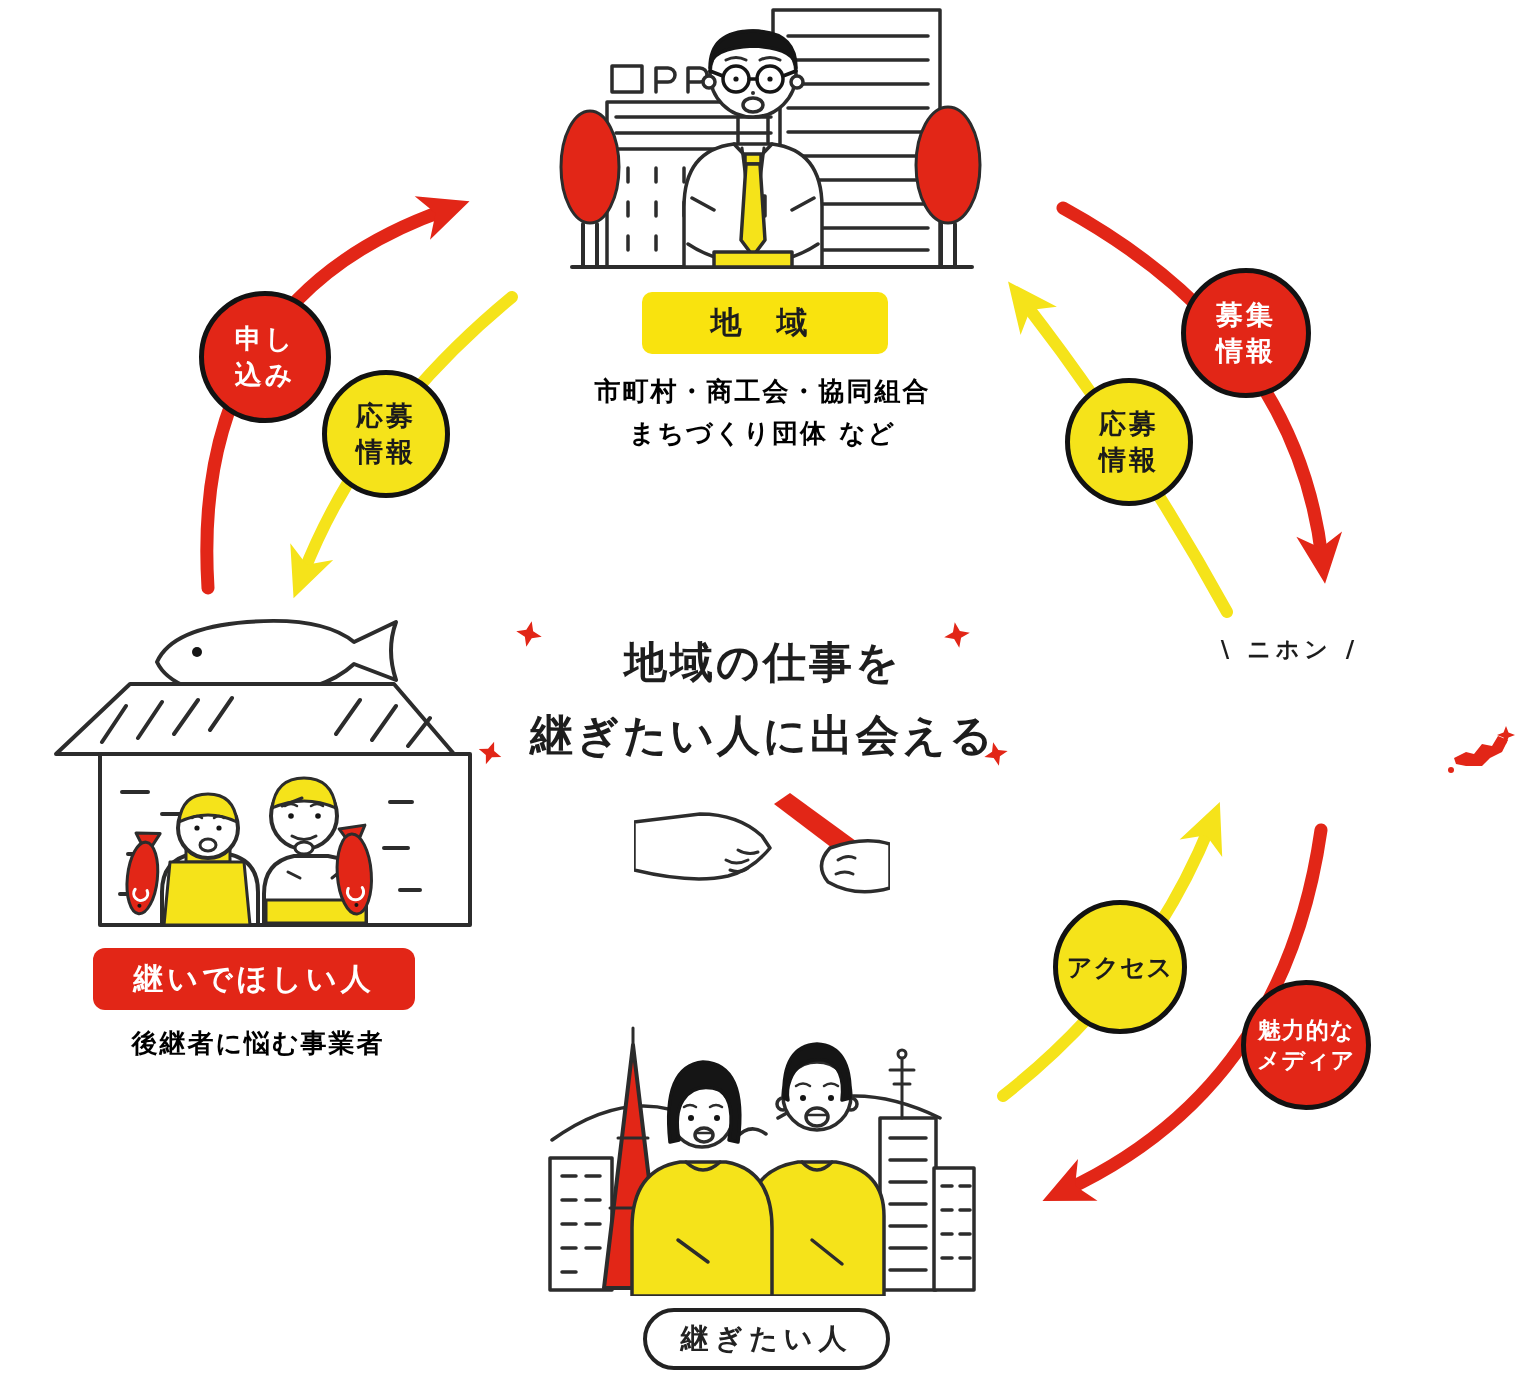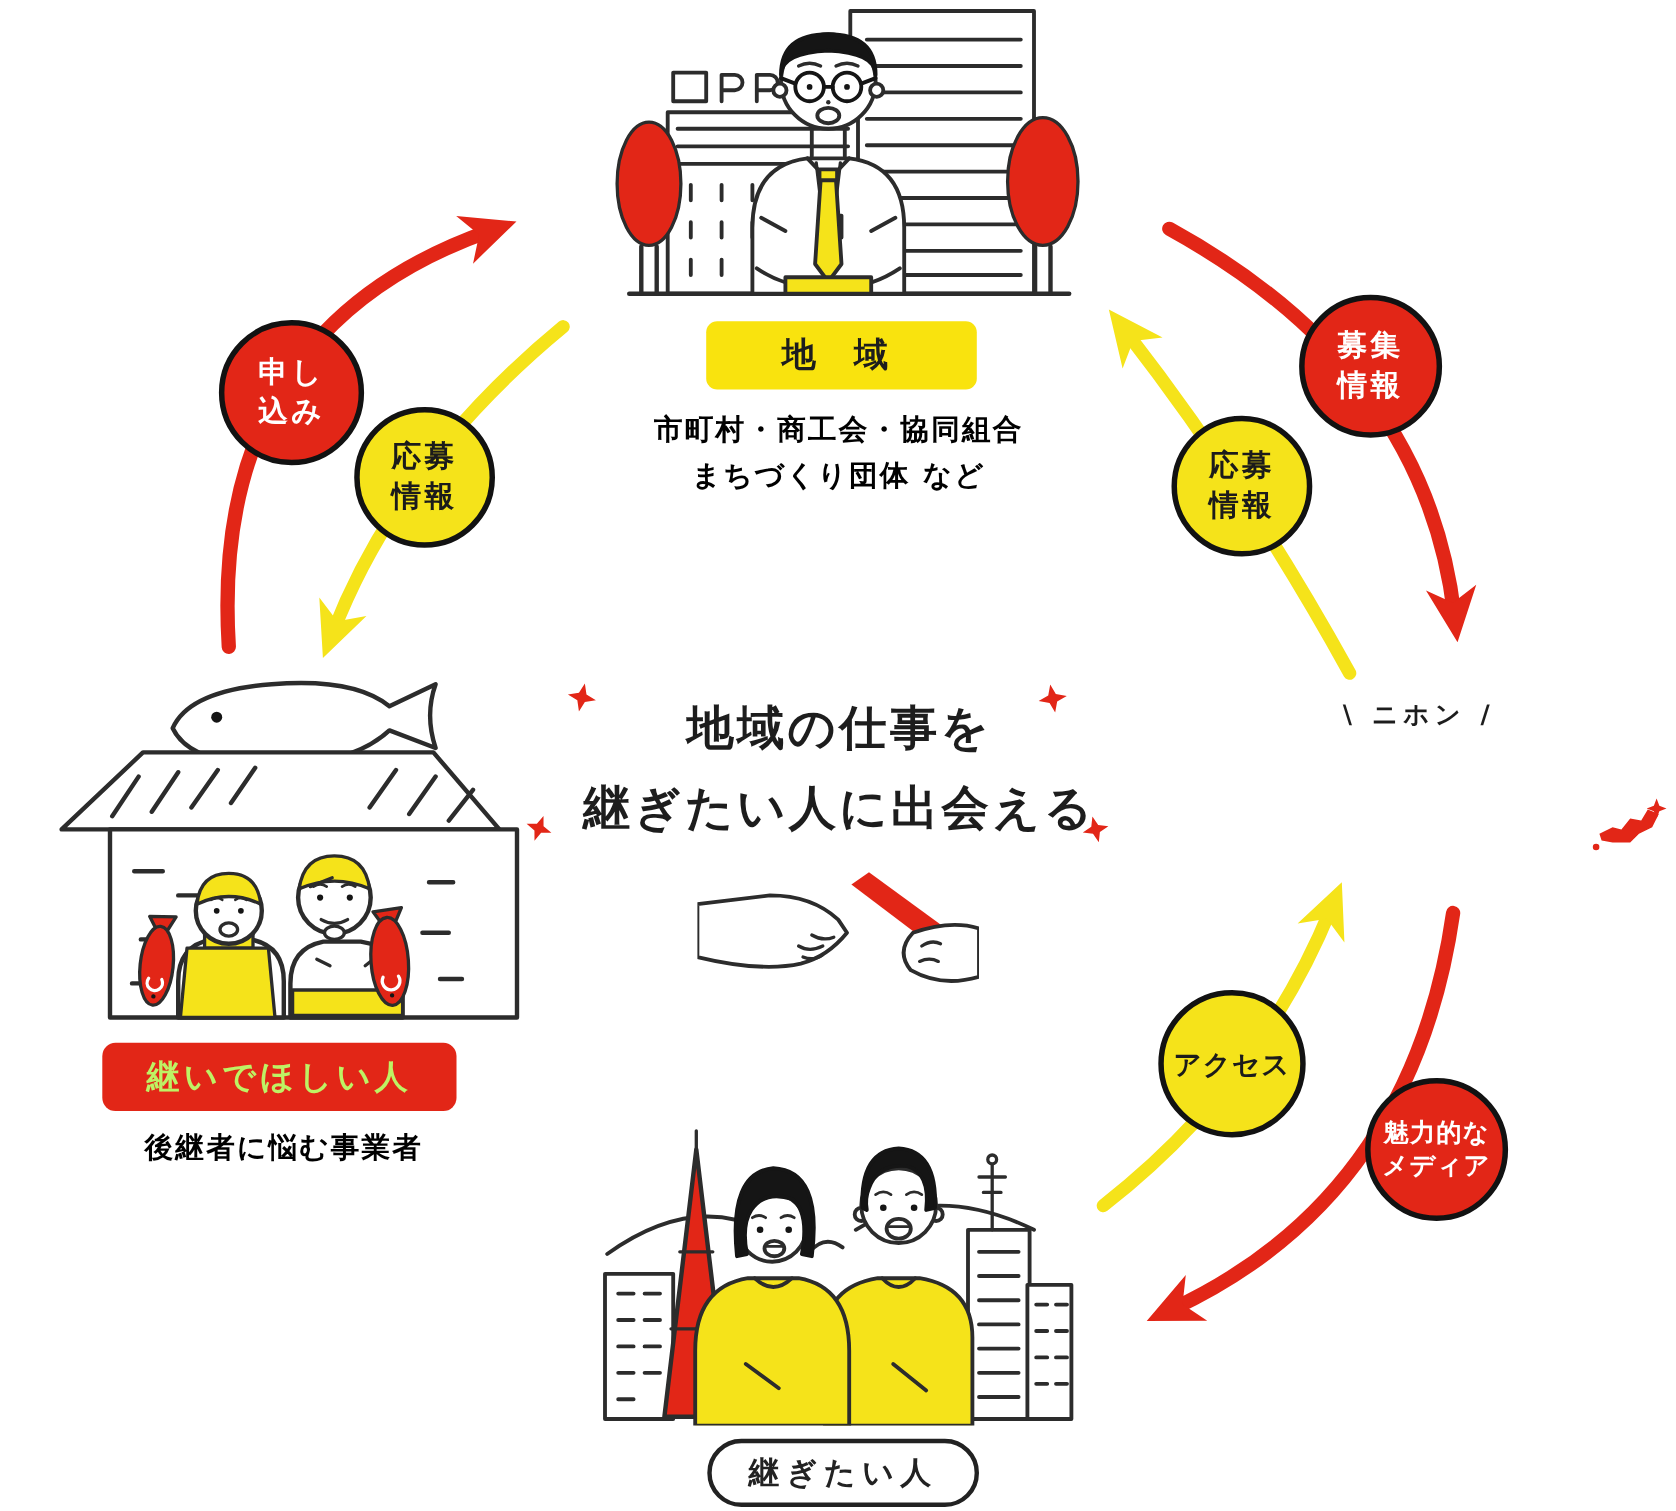--- a/index.html
+++ b/index.html
@@ -21,21 +21,21 @@
   }
   .badge.red{background:#e22617;color:#ffffff;}
   .badge.yellow{background:#f5e31a;color:#1b1b1b;}
   .badge .bl{line-height:1.32;letter-spacing:3px;white-space:nowrap;}
   
   .tag{
     position:absolute;z-index:3;display:flex;align-items:center;justify-content:center;
     font-weight:bold;box-sizing:border-box;white-space:nowrap;
   }
   .tag.yellow{background:#f9e30e;color:#1d1d1d;border-radius:10px;}
-  .tag.red{background:#e22617;color:#bef264;border-radius:12px;}
+  .tag.red{background:#e22617;color:#ffffff;border-radius:12px;}
   .tag.pill{background:#ffffff;color:#222;border:4px solid #222;border-radius:31px;}
   .desc{
     position:absolute;z-index:3;font-weight:bold;text-align:center;
     color:#000000;letter-spacing:2px;white-space:nowrap;
   }
   .headline{
     position:absolute;z-index:3;text-align:center;font-weight:bold;color:#1d1d1d;
     font-size:43px;line-height:67px;letter-spacing:3px;white-space:nowrap;
   }
   .logo-tagline{

